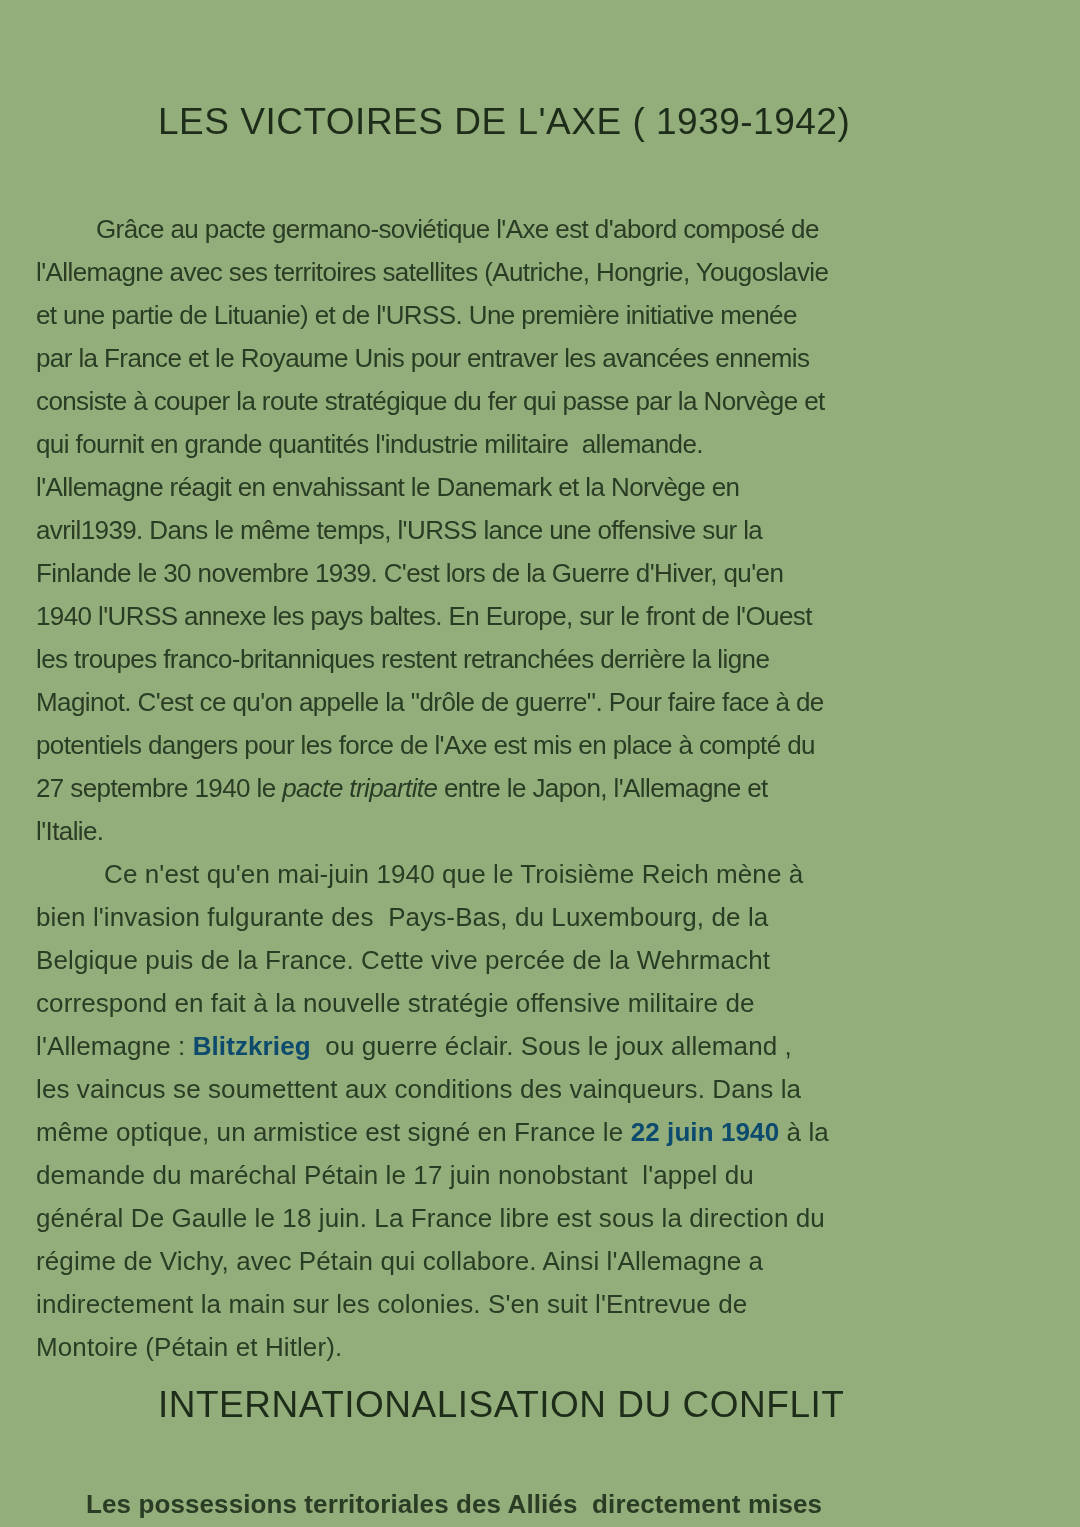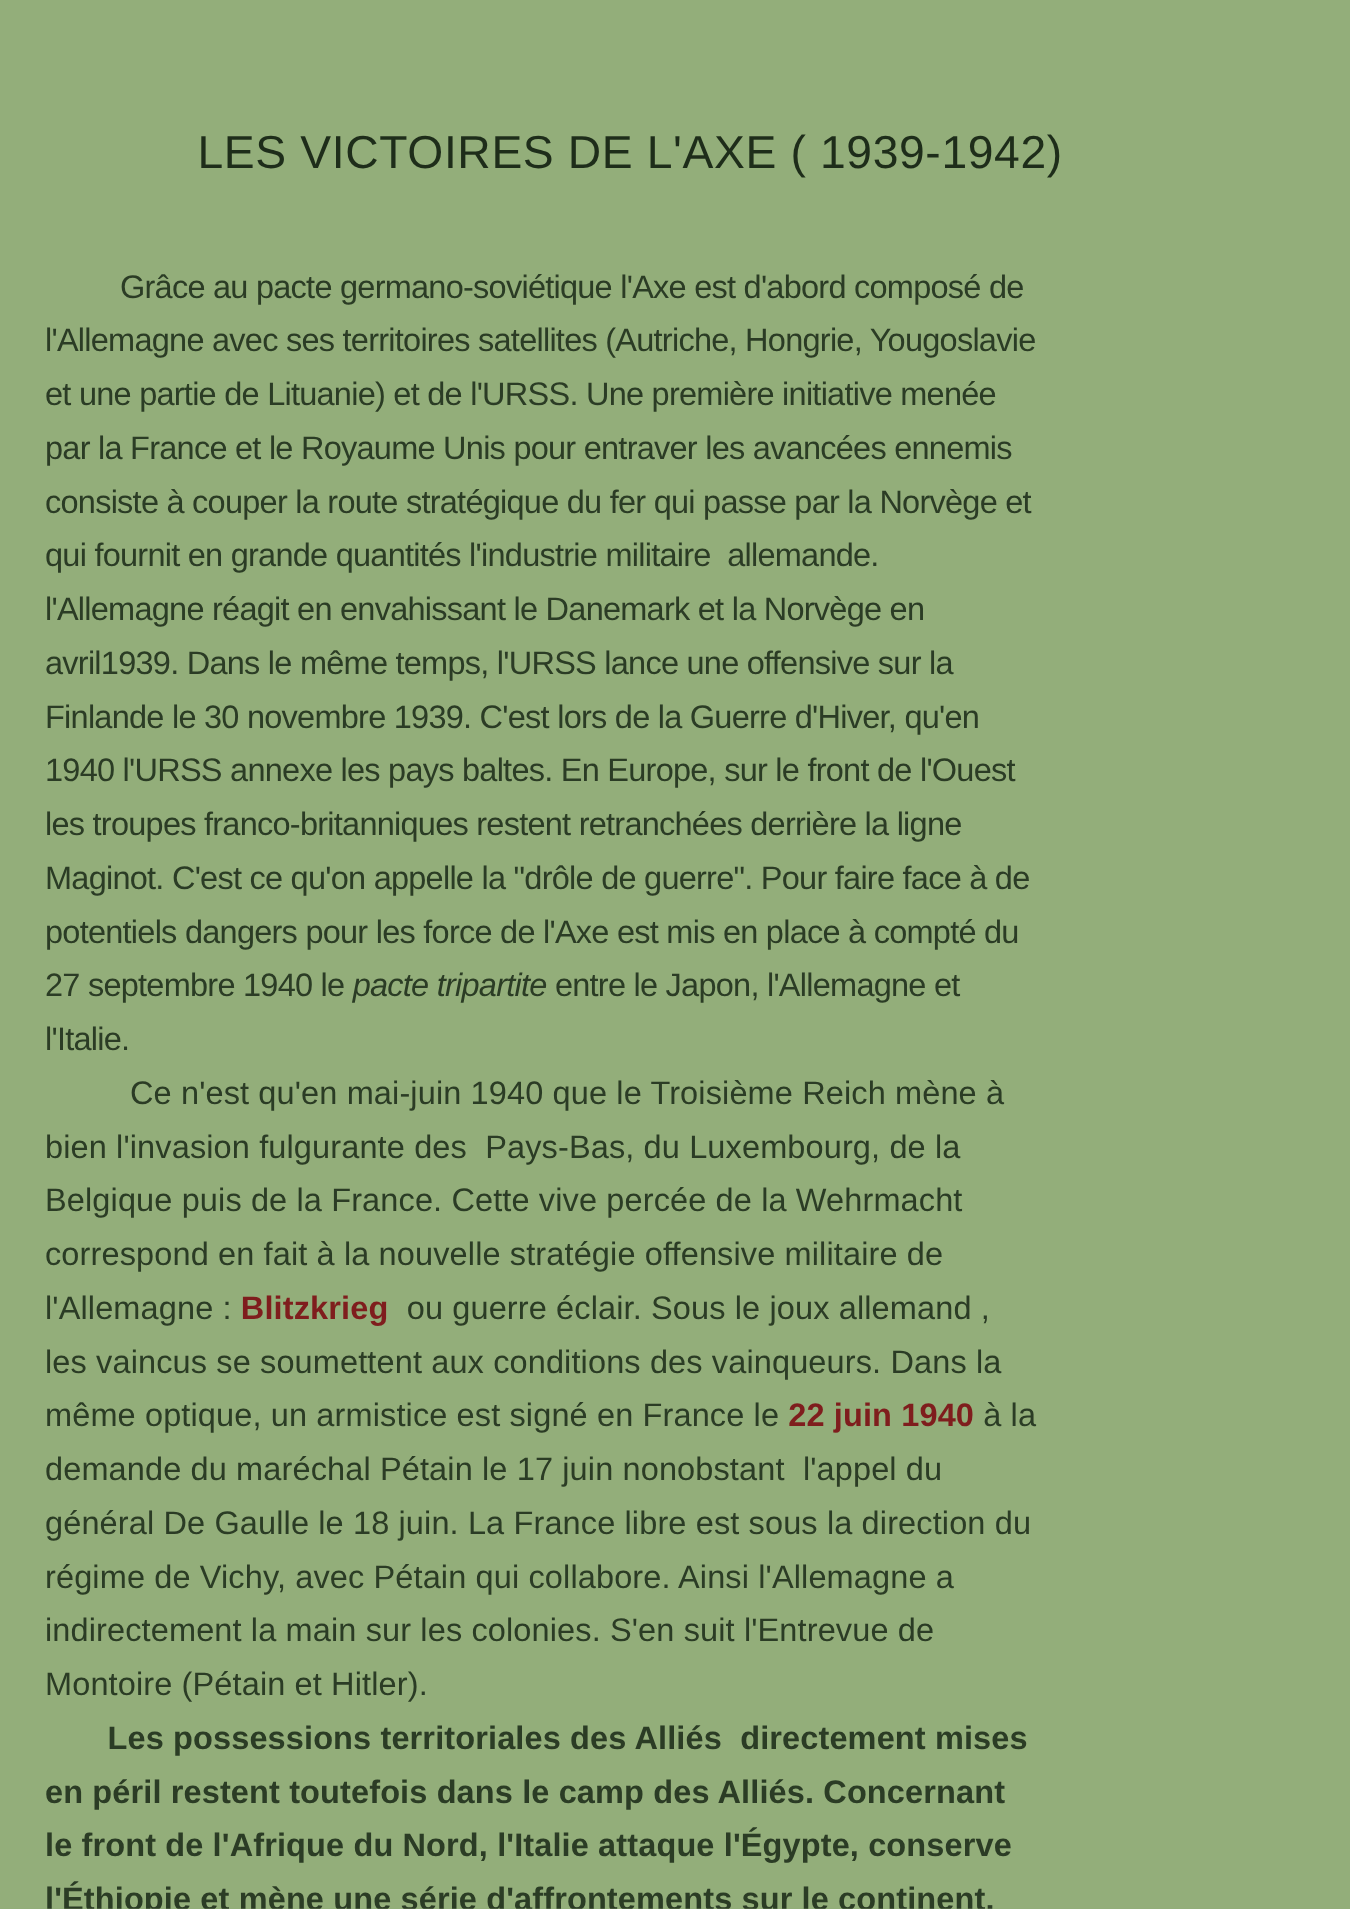--- a/index.html
+++ b/index.html
@@ -49,29 +49,30 @@
     text-indent: 68px;
     max-width: 985px;
   }
   .par-intl {
     letter-spacing: 0.1px;
     text-indent: 50px;
     max-width: 1000px;
     font-weight: bold;
   }
   .run-italic { font-style: italic; }
-  .run-bold { font-weight: bold; color: #7f1d1d; }
+  .run-bold { font-weight: bold; color: #0c4a6e; }
 </style>
 </head>
 <body>
 
 <div class="page">
 
   <h1 class="heading">LES VICTOIRES DE L'AXE ( 1939-1942)</h1>
 
   <p class="body-par par-condensed"><span>Grâce au pacte germano-soviétique l'Axe est d'abord composé de l'Allemagne avec ses territoires satellites (Autriche, Hongrie, Yougoslavie et une partie de Lituanie) et de l'URSS. Une première initiative menée par la France et le Royaume Unis pour entraver les avancées ennemis consiste à couper la route stratégique du fer qui passe par la Norvège et qui fournit en grande quantités l'industrie militaire  allemande. l'Allemagne réagit en envahissant le Danemark et la Norvège en avril1939. Dans le même temps, l'URSS lance une offensive sur la Finlande le 30 novembre 1939. C'est lors de la Guerre d'Hiver, qu'en 1940 l'URSS annexe les pays baltes. En Europe, sur le front de l'Ouest les troupes franco-britanniques restent retranchées derrière la ligne Maginot. C'est ce qu'on appelle la "drôle de guerre". Pour faire face à de potentiels dangers pour les force de l'Axe est mis en place à compté du 27 septembre 1940 le </span><span class="run-italic">pacte tripartite</span><span> entre le Japon, l'Allemagne et l'Italie.</span></p>
 
   <p class="body-par par-blitz"><span>Ce n'est qu'en mai-juin 1940 que le Troisième Reich mène à bien l'invasion fulgurante des  Pays-Bas, du Luxembourg, de la Belgique puis de la France. Cette vive percée de la Wehrmacht  correspond en fait à la nouvelle stratégie offensive militaire de l'Allemagne : </span><span class="run-bold">Blitzkrieg</span><span>  ou guerre éclair. Sous le joux allemand , les vaincus se soumettent aux conditions des vainqueurs. Dans la même optique, un armistice est signé en France le </span><span class="run-bold">22 juin 1940</span><span> à la demande du maréchal Pétain le 17 juin nonobstant  l'appel du général De Gaulle le 18 juin. La France libre est sous la direction du régime de Vichy, avec Pétain qui collabore. Ainsi l'Allemagne a indirectement la main sur les colonies. S'en suit l'Entrevue de Montoire (Pétain et Hitler).</span></p>
 
+  <h2 class="heading secondary">INTERNATIONALISATION DU CONFLIT</h2>
 
   <p class="body-par par-intl"><span>Les possessions territoriales des Alliés  directement mises en péril restent toutefois dans le camp des Alliés. Concernant le front de l'Afrique du Nord, l'Italie attaque l'Égypte, conserve l'Éthiopie et mène une série d'affrontements sur le continent. Tandis qu'en Europe, de septembre à mai 1940 l'Angleterre subit les bombardement sur nombre de ces villes (Blitz) mais parvient à résister grâce à la Royal Air force. l'Allemagne, bien décidée à conquérir l'Europe se dirige vers la Grèce qu'elle ne parvient pas à battre. La Hongrie, la Bulgarie et la Roumanie adhèrent aux forces de l'Axe ; les armées allemandes s'emparent de la Yougoslavie et de la Grèce.</span></p>
 
 </div>
 
 </body></html>

